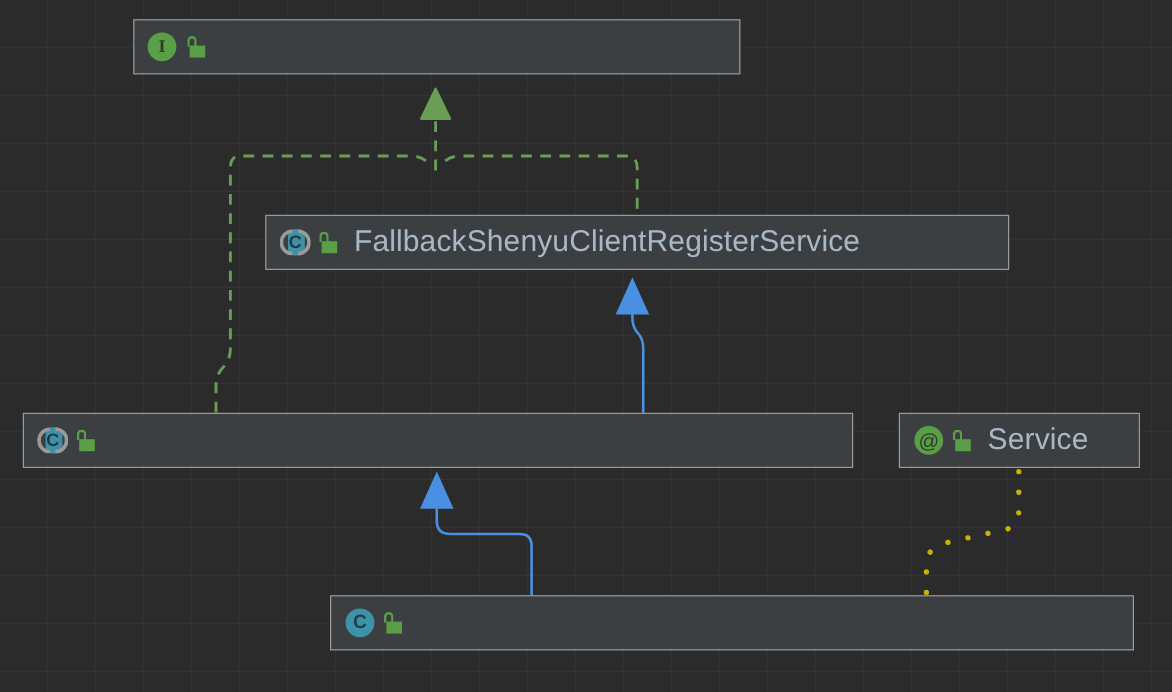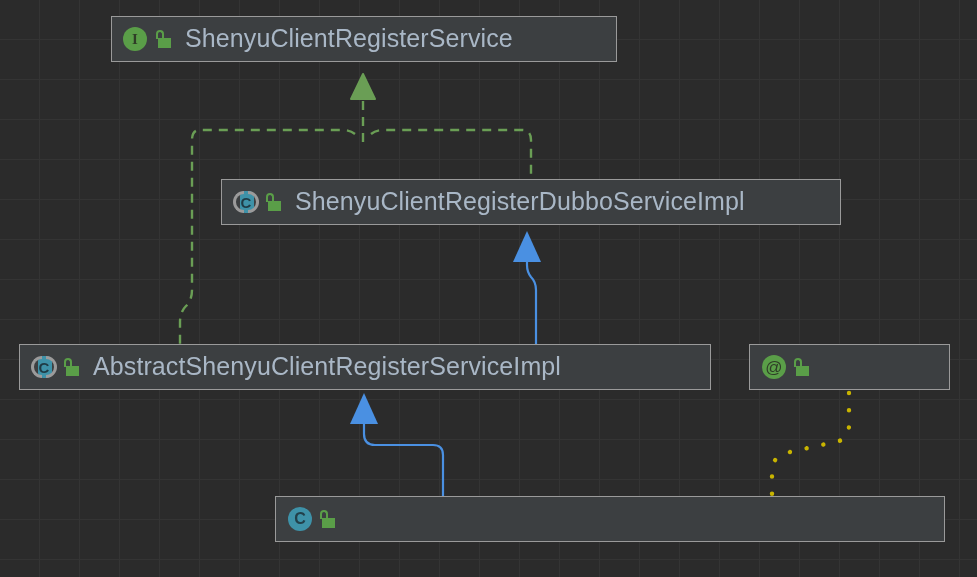--- a/index.html
+++ b/index.html
@@ -192,60 +192,59 @@
 
   <div class="node" style="left:111px; top:16px; width:506px;">
     <span class="kind-icon k-interface">
       <span class="disc"></span>
       <span class="glyph">I</span>
     </span>
     <span class="lock-icon">
       <span class="shackle"></span>
       <span class="body"></span>
     </span>
-    <span class="node-label">ShenyuClientRegisterService</span>
   </div>
 
   <div class="node" style="left:221px; top:179px; width:620px;">
     <span class="kind-icon k-abstract">
       <span class="paren l"></span>
       <span class="paren r"></span>
       <span class="disc"></span>
       <span class="glyph">C</span>
     </span>
     <span class="lock-icon">
       <span class="shackle"></span>
       <span class="body"></span>
     </span>
-    <span class="node-label">ShenyuClientRegisterDubboServiceImpl</span>
+    <span class="node-label">FallbackShenyuClientRegisterService</span>
   </div>
 
   <div class="node" style="left:19px; top:344px; width:692px;">
     <span class="kind-icon k-abstract">
       <span class="paren l"></span>
       <span class="paren r"></span>
       <span class="disc"></span>
       <span class="glyph">C</span>
     </span>
     <span class="lock-icon">
       <span class="shackle"></span>
       <span class="body"></span>
     </span>
-    <span class="node-label">AbstractShenyuClientRegisterServiceImpl</span>
   </div>
 
   <div class="node" style="left:749px; top:344px; width:201px;">
     <span class="kind-icon k-annotation">
       <span class="disc"></span>
       <span class="glyph">@</span>
     </span>
     <span class="lock-icon">
       <span class="shackle"></span>
       <span class="body"></span>
     </span>
+    <span class="node-label">Service</span>
   </div>
 
   <div class="node" style="left:275px; top:496px; width:670px;">
     <span class="kind-icon k-class">
       <span class="disc"></span>
       <span class="glyph">C</span>
     </span>
     <span class="lock-icon">
       <span class="shackle"></span>
       <span class="body"></span>

